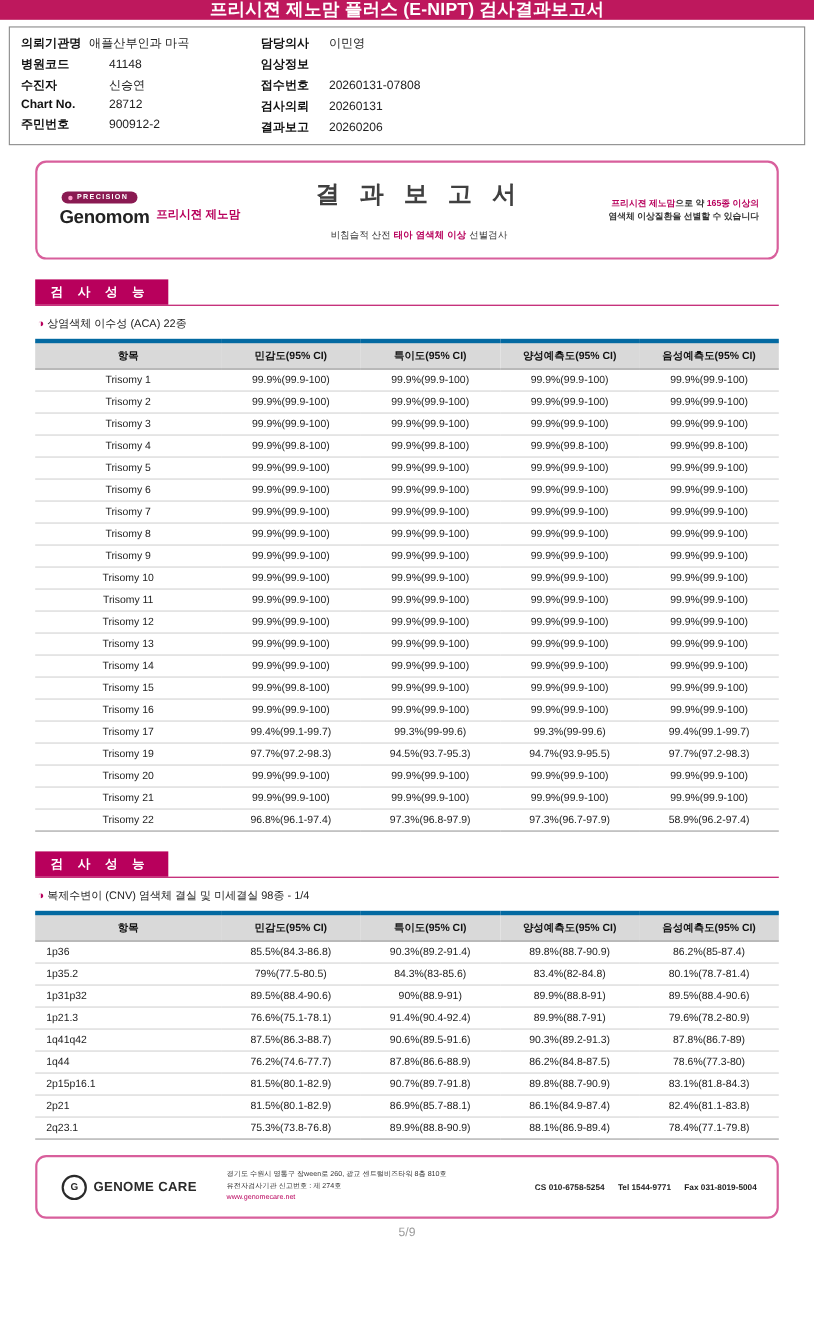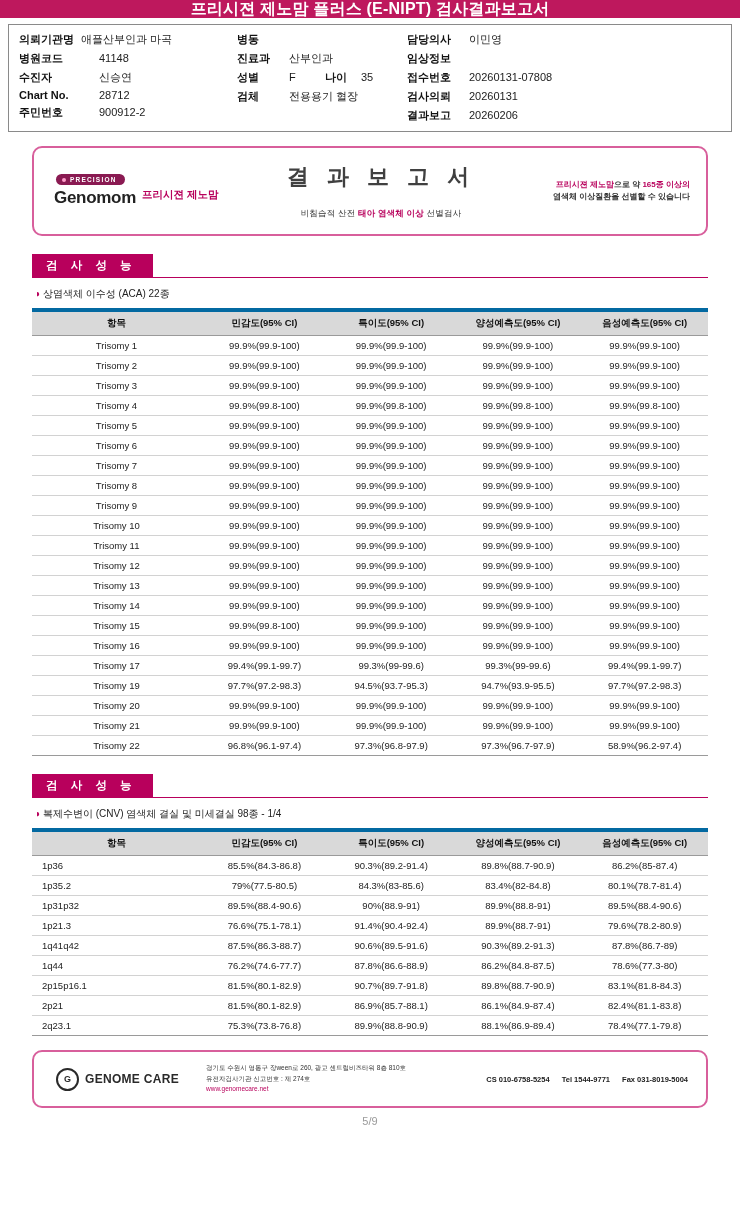--- a/index.html
+++ b/index.html
@@ -136,40 +136,20 @@
       <div class="pat-row">
         <span class="pat-label">Chart No.</span>
         <span class="pat-val sub">28712</span>
       </div>
       <div class="pat-row">
         <span class="pat-label">주민번호</span>
         <span class="pat-val sub">900912-2</span>
       </div>
     </div>
 
-    <div class="pat-col c2">
-      <div class="pat-row">
-        <span class="pat-label">병동</span>
-        <span class="pat-val"></span>
-      </div>
-      <div class="pat-row">
-        <span class="pat-label">진료과</span>
-        <span class="pat-val">산부인과</span>
-      </div>
-      <div class="pat-row inline-pair">
-        <span class="k">성별</span>
-        <span class="v">F</span>
-        <span class="k2">나이</span>
-        <span>35</span>
-      </div>
-      <div class="pat-row">
-        <span class="pat-label">검체</span>
-        <span class="pat-val">전용용기 혈장</span>
-      </div>
-    </div>
 
     <div class="pat-col c3">
       <div class="pat-row">
         <span class="pat-label">담당의사</span>
         <span class="pat-val">이민영</span>
       </div>
       <div class="pat-row">
         <span class="pat-label">임상정보</span>
         <span class="pat-val"></span>
       </div>

